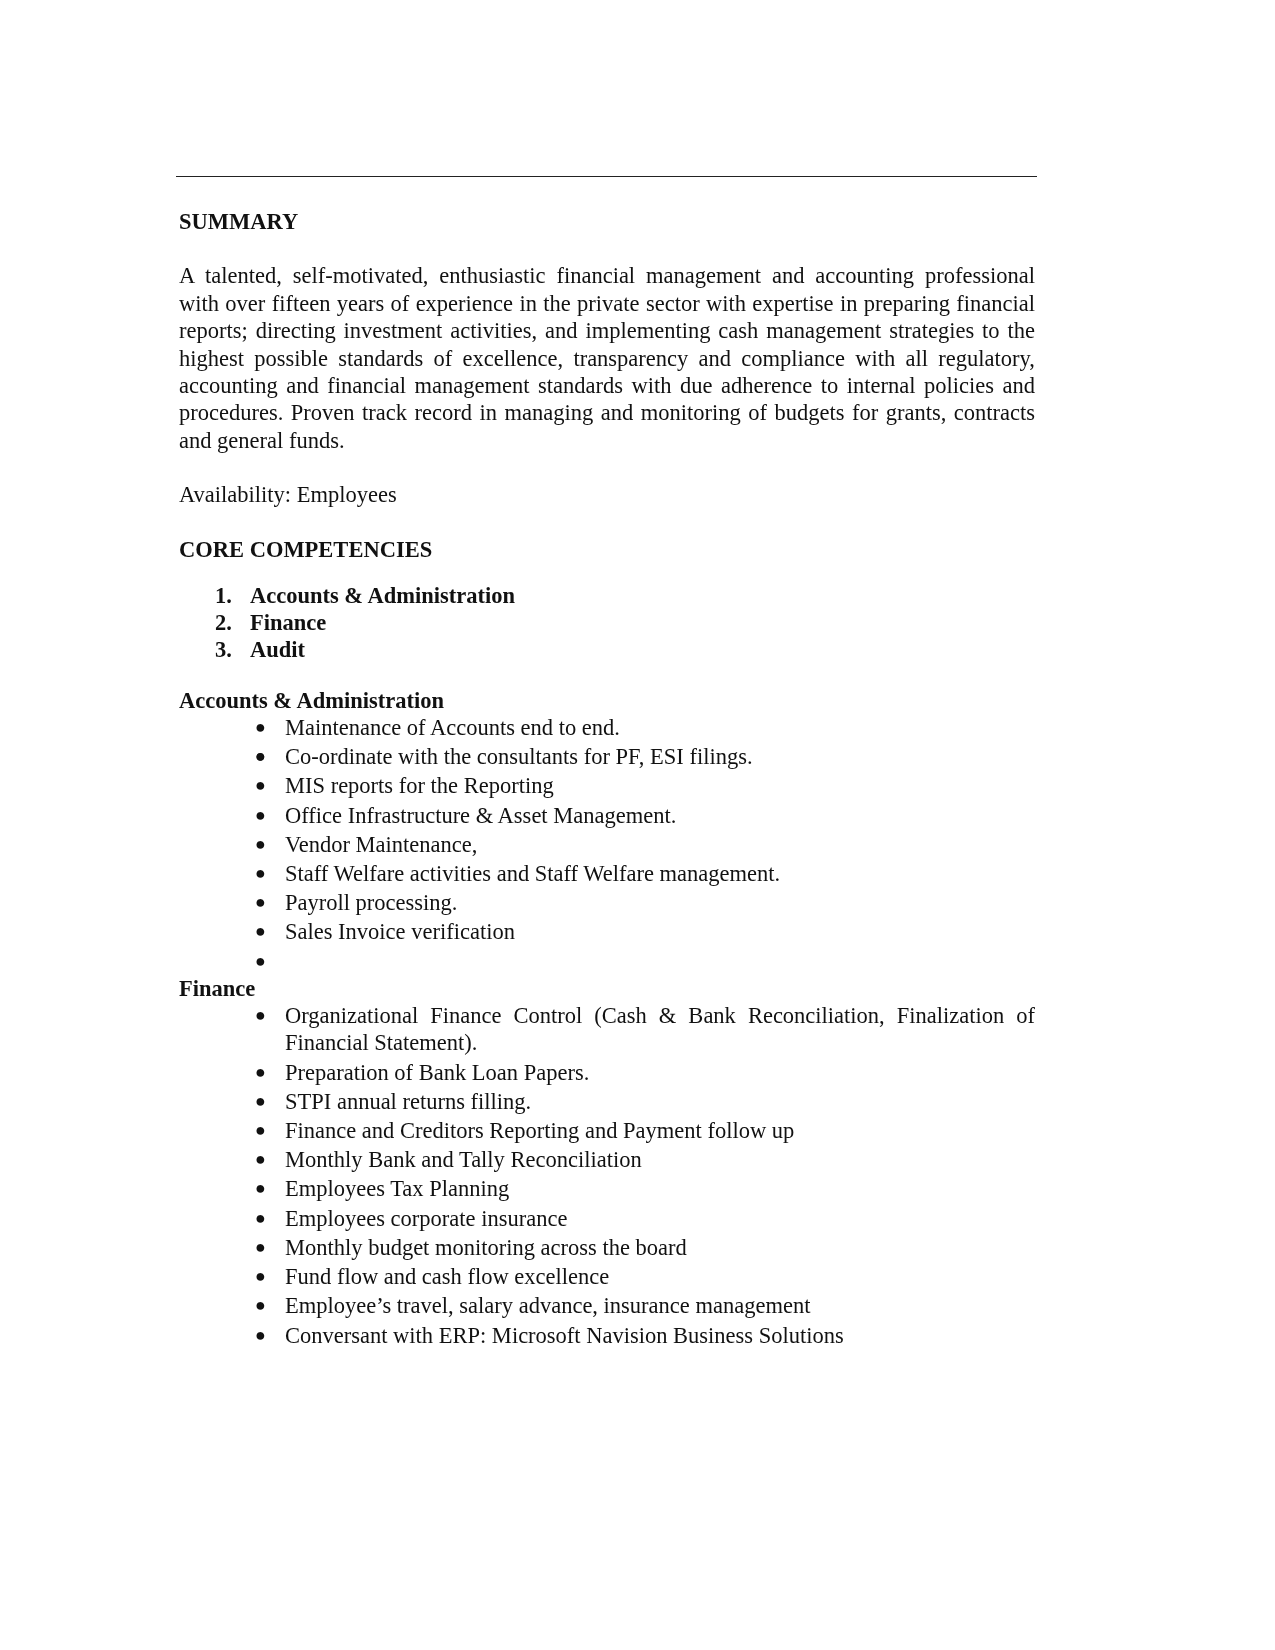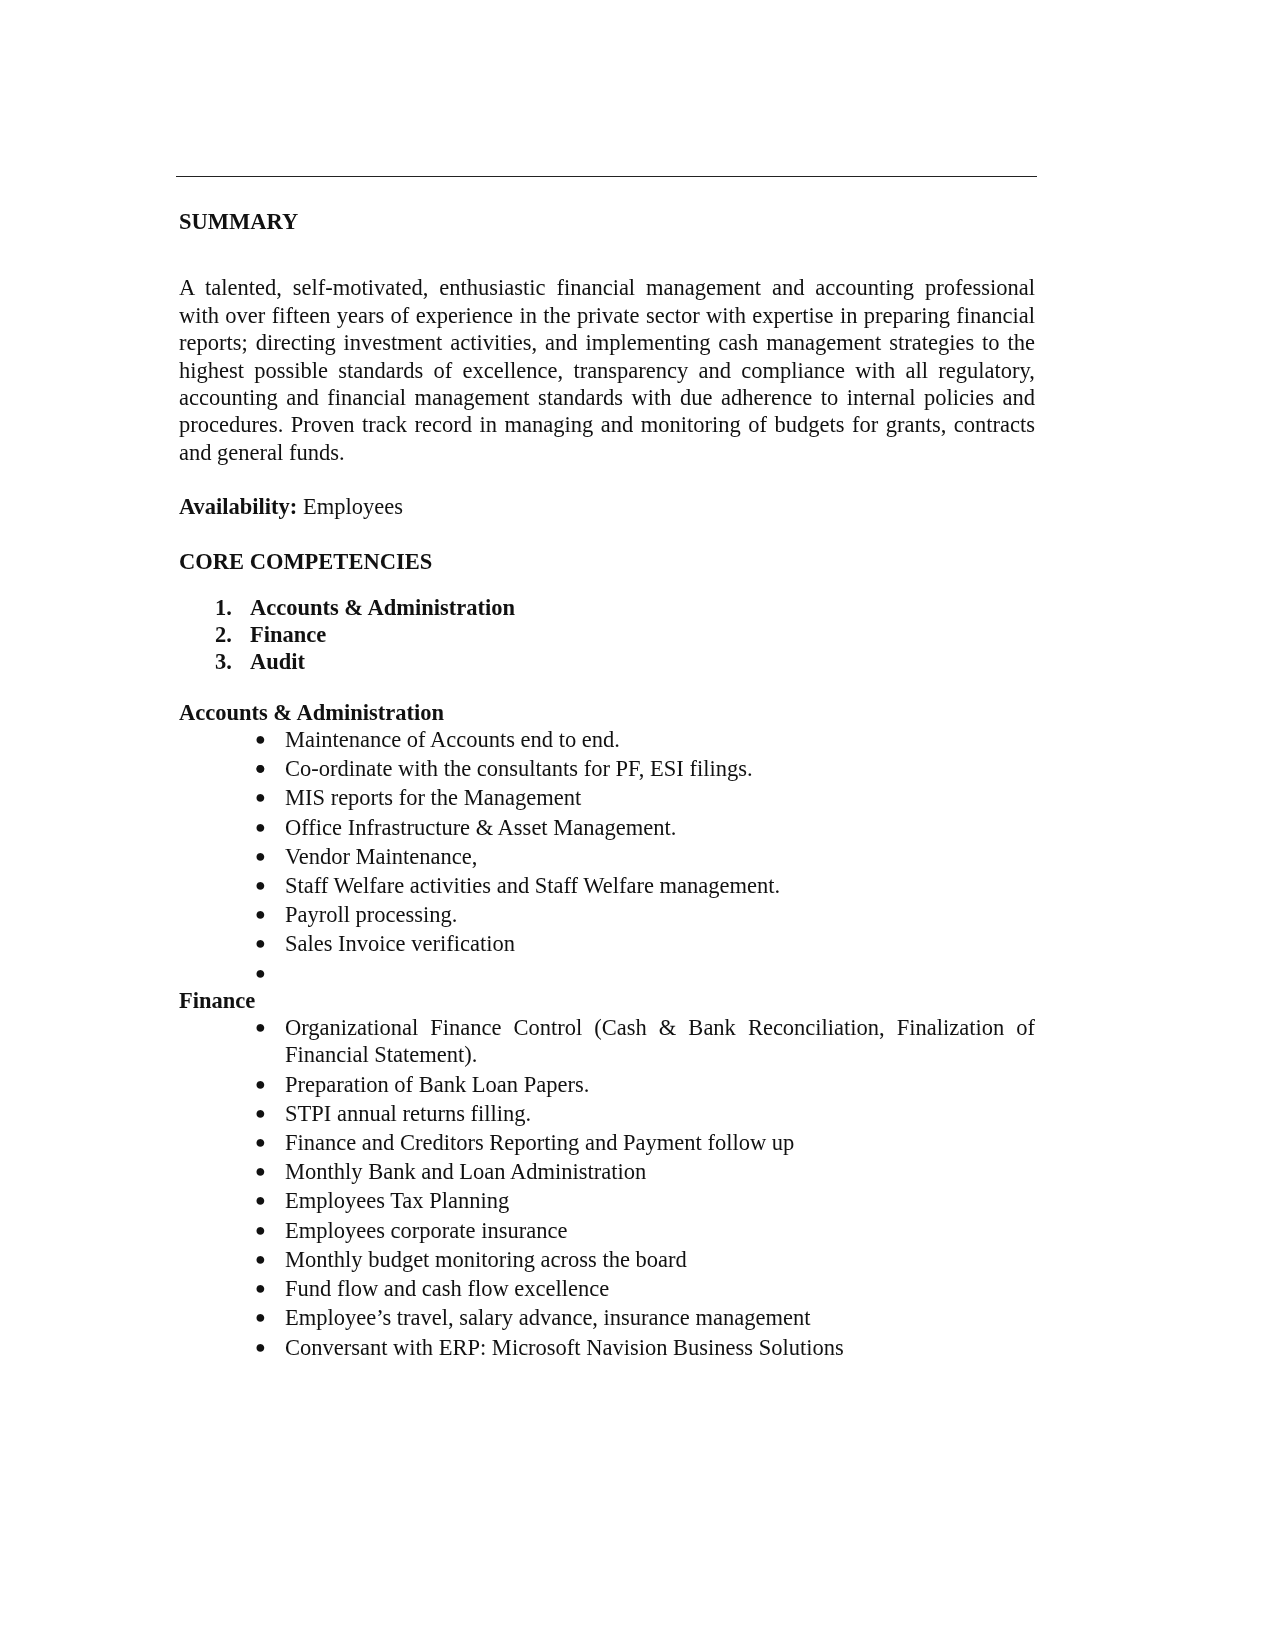--- a/index.html
+++ b/index.html
@@ -2,24 +2,24 @@
 <html><head>
 <meta charset="utf-8">
 <style>
   html, body { margin: 0; padding: 0; background: #ffffff; }
   body { width: 1275px; height: 1650px; position: relative; overflow: hidden;
          font-family: "Liberation Serif", "DejaVu Serif", serif; color: #111; }
   .rule { position: absolute; left: 176px; top: 176px; width: 861px; height: 0;
           border-top: 1.5px solid #222; }
   .page { position: absolute; left: 179px; top: 208px; width: 856px; font-size: 22.5px; line-height: 27.4px; }
   .h { font-weight: bold; margin: 0; }
-  .summary-h { margin-bottom: 39px; }
+  .summary-h { margin-bottom: 27px; }
   .para { text-align: justify; margin: 0 0 27px 0; }
   .avail { margin: 0 0 27px 0; }
-  .avail b { font-weight: bold; }
+  .avail b { font-weight: normal; }
   .core-h { margin-bottom: 19px; }
   ol.numbered { list-style: none; margin: 0 0 23px 0; padding: 0; font-weight: bold; }
   ol.numbered li { position: relative; padding-left: 71px; height: 27.2px; }
   ol.numbered li .num { position: absolute; left: 36px; }
   .sec-h { margin: 0; }
   ul.bullets { list-style: none; margin: 0; padding: 0; }
   ul.bullets li { position: relative; padding-left: 106px; line-height: 27.4px; margin-bottom: 1.8px; text-align: justify; }
   ul.bullets li .dot { position: absolute; left: 76px; top: 0; font-size: 18px; }
   .gap { height: 27px; }
 </style>
@@ -41,38 +41,38 @@
     <li><span class="num">1.</span><span>Accounts &amp; Administration</span></li>
     <li><span class="num">2.</span><span>Finance</span></li>
     <li><span class="num">3.</span><span>Audit</span></li>
   </ol>
 
   <p class="h sec-h">Accounts &amp; Administration</p>
   <ul class="bullets">
     <li><span class="dot">●</span><span>Maintenance of Accounts end to end.</span></li>
     <li><span class="dot">●</span></li>
     <li><span class="dot">●</span><span>Co-ordinate with the consultants for PF, ESI filings.</span></li>
-    <li><span class="dot">●</span><span>MIS reports for the Management</span></li>
+    <li><span class="dot">●</span><span>MIS reports for the Reporting</span></li>
     <li><span class="dot">●</span><span>Office Infrastructure &amp; Asset Management.</span></li>
     <li><span class="dot">●</span><span>Vendor Maintenance,</span></li>
     <li><span class="dot">●</span><span>Staff Welfare activities and Staff Welfare management.</span></li>
     <li><span class="dot">●</span><span>Payroll processing.</span></li>
     <li><span class="dot">●</span><span>Sales Invoice verification</span></li>
     <li><span class="dot">●</span></li>
   </ul>
 
   <div class="gap"></div>
 
   <p class="h sec-h">Finance</p>
   <ul class="bullets">
     <li><span class="dot">●</span><span>Organizational Finance Control (Cash &amp; Bank Reconciliation, Finalization of Financial Statement).</span></li>
     <li><span class="dot">●</span><span>Preparation of Bank Loan Papers.</span></li>
     <li><span class="dot">●</span><span>STPI annual returns filling.</span></li>
     <li><span class="dot">●</span><span>Finance and Creditors Reporting and Payment follow up</span></li>
-    <li><span class="dot">●</span><span>Monthly Bank and Loan Administration</span></li>
+    <li><span class="dot">●</span><span>Monthly Bank and Tally Reconciliation</span></li>
     <li><span class="dot">●</span><span>Employees Tax Planning</span></li>
     <li><span class="dot">●</span><span>Employees corporate insurance</span></li>
     <li><span class="dot">●</span><span>Monthly budget monitoring across the board</span></li>
     <li><span class="dot">●</span><span>Fund flow and cash flow excellence</span></li>
     <li><span class="dot">●</span><span>Employee’s travel, salary advance, insurance management</span></li>
     <li><span class="dot">●</span><span>Conversant with ERP: Microsoft Navision Business Solutions</span></li>
   </ul>
 
 </div>
 

